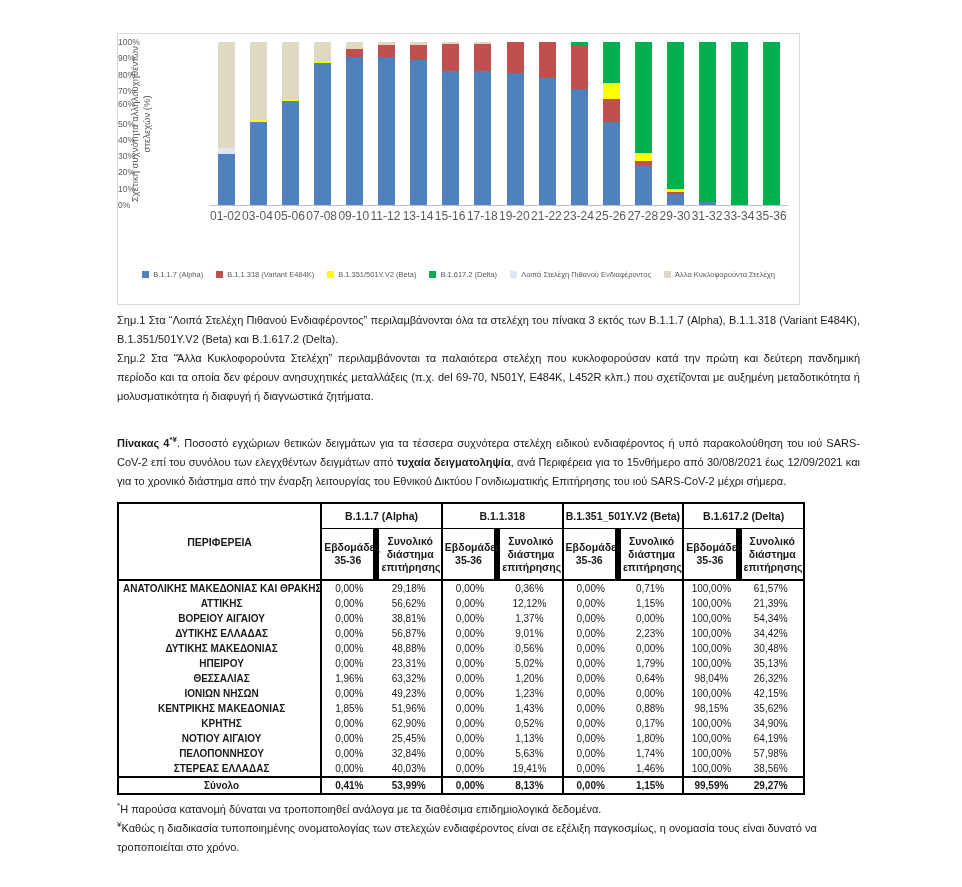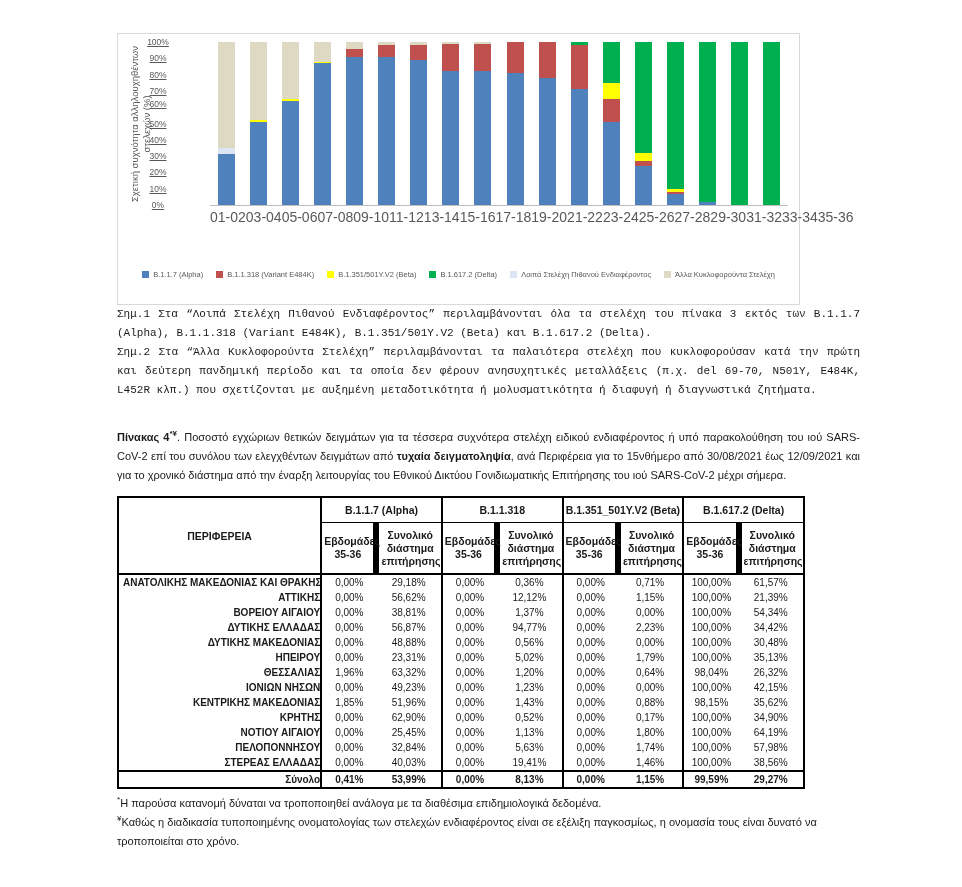--- a/index.html
+++ b/index.html
@@ -22,42 +22,42 @@
     transform:rotate(-90deg);
     font-size:9.5px;line-height:12px;color:#595959;text-align:center;
   }
   .plot{
     position:absolute;left:92px;top:8px;width:578px;height:163px;
     border-bottom:1px solid #bfbfbf;
     display:flex;
   }
   .yticks{position:absolute;left:0;top:8px;width:86px;height:163px;}
   .ytick{
-    position:absolute;right:6px;width:80px;text-align:center;
-    font-size:8.5px;color:#595959;text-decoration:underline;
+    position:absolute;right:6px;width:80px;text-align:left;
+    font-size:8.5px;color:#595959;
   }
   .bar-slot{flex:1;display:flex;justify-content:center;align-items:flex-end;height:100%;}
   .bar{width:17px;height:100%;display:flex;flex-direction:column-reverse;}
   .seg{width:100%;}
   .xlabels{
     position:absolute;left:92px;top:175px;width:578px;display:flex;
   }
-  .xlabel{flex:1;text-align:right;font-size:14px;color:#595959;white-space:nowrap;}
+  .xlabel{flex:1;text-align:left;font-size:12px;color:#595959;white-space:nowrap;}
   .xtitle{
     position:absolute;left:92px;top:195px;width:578px;text-align:center;
     font-size:10px;color:#595959;
   }
   .legend{
     position:absolute;left:6px;right:6px;top:236px;
     display:flex;justify-content:center;gap:13px;
   }
   .legend-item{display:flex;align-items:center;gap:4px;font-size:7.5px;color:#595959;white-space:nowrap;}
   .legend-swatch{width:7px;height:7px;flex:0 0 auto;}
   
-  .notes{font-family:Liberation Mono, monospace;}
+  .notes{margin-top:6px;}
   .tbl-caption{margin-top:28px;}
   
   table.rtab{
     border-collapse:collapse;margin-top:7px;width:688px;
     font-size:10px;table-layout:fixed;
   }
   table.rtab{border:2px solid #000;}
   th.region-h{
     width:202px;border-right:2px solid #000;border-bottom:2px solid #000;
     font-size:10.5px;font-weight:bold;text-align:center;vertical-align:middle;
@@ -68,21 +68,21 @@
   }
   th.sub{
     border-bottom:2px solid #000;border-left:6px solid #000000;
     font-size:10.5px;font-weight:bold;height:50px;text-align:center;
     vertical-align:middle;line-height:13px;padding:0 2px;
   }
   th.sub.grp-start{border-left:2px solid #000;}
   col.c-week{width:55px;} col.c-tot{width:65px;}
   td{height:15px;padding:0;}
   td.region{
-    text-align:right;font-weight:bold;padding-left:4px;font-size:10px;
+    text-align:center;font-weight:bold;padding-left:4px;font-size:10px;
     white-space:nowrap;overflow:hidden;
   }
   td.val{text-align:center;font-size:10px;}
   td.grp-start{border-left:2px solid #000;}
   tr.total td{border-top:2px solid #000;font-weight:bold;}
   
   .footnotes{margin-top:5px;}
   .fn{font-size:11px;line-height:19px;}
 </style>
 </head>
@@ -348,21 +348,21 @@
           <td class="val grp-start">0,00%</td>
           <td class="val">0,00%</td>
           <td class="val grp-start">100,00%</td>
           <td class="val">54,34%</td>
         </tr>
         <tr>
           <td class="region">ΔΥΤΙΚΗΣ ΕΛΛΑΔΑΣ</td>
           <td class="val grp-start">0,00%</td>
           <td class="val">56,87%</td>
           <td class="val grp-start">0,00%</td>
-          <td class="val">94,77%</td>
+          <td class="val">9,01%</td>
           <td class="val grp-start">0,00%</td>
           <td class="val">2,23%</td>
           <td class="val grp-start">100,00%</td>
           <td class="val">34,42%</td>
         </tr>
         <tr>
           <td class="region">ΔΥΤΙΚΗΣ ΜΑΚΕΔΟΝΙΑΣ</td>
           <td class="val grp-start">0,00%</td>
           <td class="val">48,88%</td>
           <td class="val grp-start">0,00%</td>

